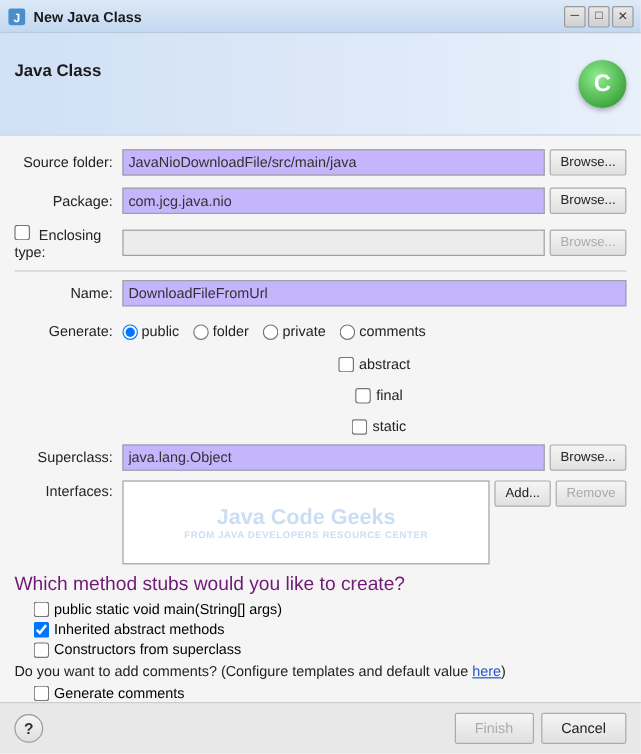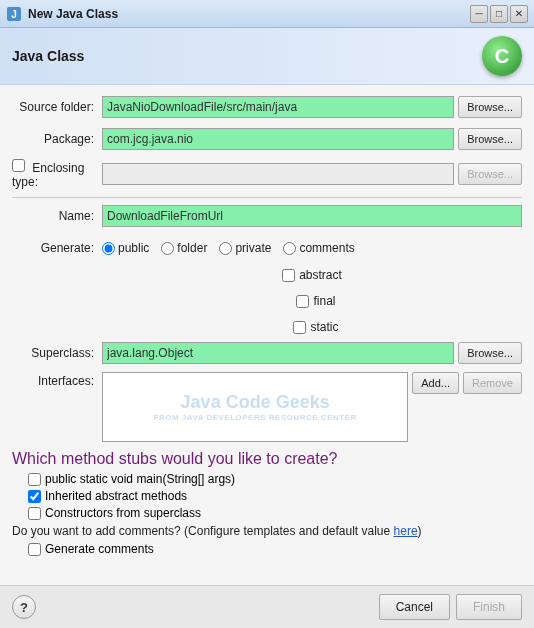--- a/index.html
+++ b/index.html
@@ -49,23 +49,22 @@
     }
     .dialog-body {
       background: #f5f5f5;
       height: calc(628px - 28px);
       display: flex;
       flex-direction: column;
     }
     .section-header {
       background: linear-gradient(to right, #d0e0f5, #e8f0fb);
       border-bottom: 1px solid #c0d0e8;
-      padding: 8px 12px;
-      display: flex;
-      align-items: center;
+      padding: 22px 12px;
+      display: flex;
       justify-content: space-between;
     }
     .section-title {
       font-size: 14px;
       font-weight: bold;
       color: #1a1a1a;
     }
     .logo-circle {
       width: 40px;
       height: 40px;
@@ -95,21 +94,21 @@
       min-width: 90px;
       color: #222;
       font-size: 12px;
       text-align: right;
       padding-right: 8px;
     }
     .form-input {
       flex: 1;
       height: 22px;
       border: 1px solid #a0a0a0;
-      background: #86efac;
+      background: #c4b5fd;
       padding: 2px 4px;
       font-size: 12px;
       color: #333;
     }
     .form-input:disabled {
       background: #ececec;
       color: #888;
     }
     .browse-btn {
       height: 22px;
@@ -436,17 +435,17 @@
       <div class="comments-item">
         <input type="checkbox" id="gen-comments" style="">
         <label for="gen-comments">Generate comments</label>
       </div>
     </div>
   </div>
 
   <div class="footer">
     <div class="help-btn">?</div>
     <div class="footer-btns">
+      <button class="footer-action-btn" disabled="">Finish</button>
       <button class="footer-action-btn">Cancel</button>
-      <button class="footer-action-btn" disabled="">Finish</button>
     </div>
   </div>
 </div>
 
 </body></html>

